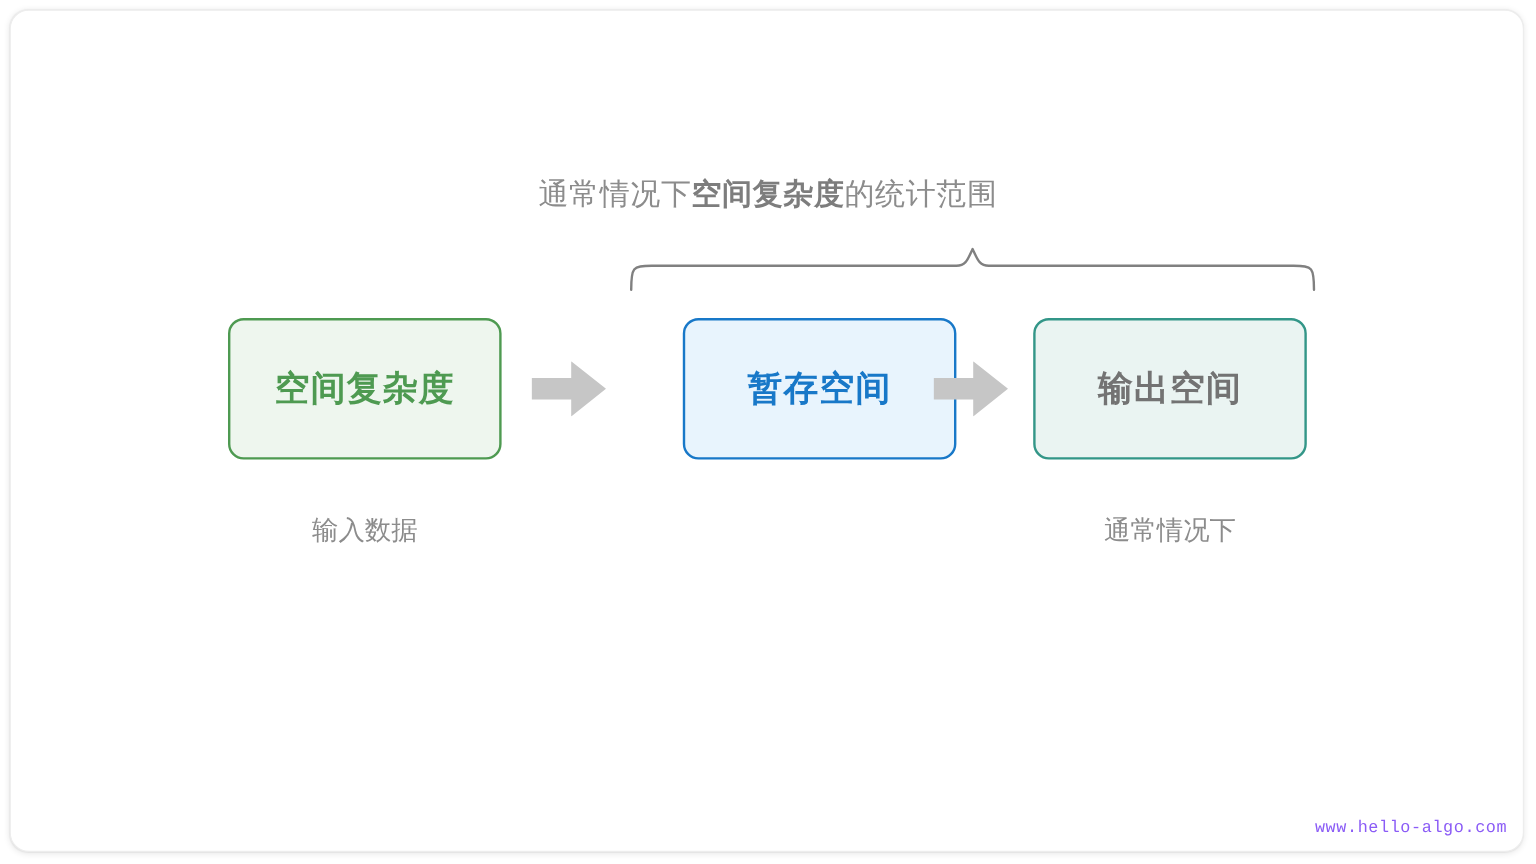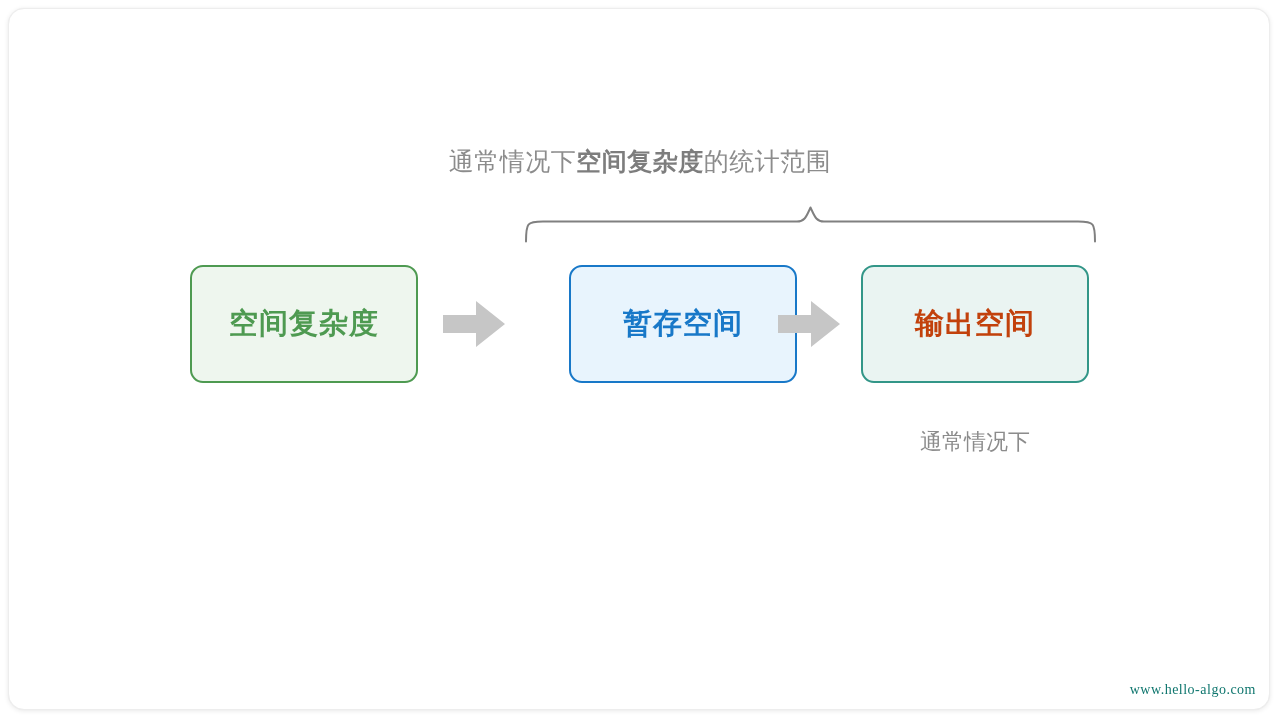--- a/index.html
+++ b/index.html
@@ -70,21 +70,21 @@
     border-style: solid;
     display: flex;
     align-items: center;
     justify-content: center;
     font-size: 29px;
     font-weight: 700;
     letter-spacing: 1px;
   }
   .box-input  { left: 190px; background: #eef6ee; border-color: #4e9a51; color: #4e9a51; }
   .box-buffer { left: 525px; background: #e8f4fd; border-color: #1878c8; color: #1878c8; margin-left: 44px; }
-  .box-output { left: 861px; background: #eaf4f2; border-color: #339688; color: #c2410c; }
+  .box-output { left: 861px; background: #eaf4f2; border-color: #339688; color: #737373; }
 
   
   .arrow {
     position: absolute;
     top: 301px;
     width: 62px;
     height: 46px;
   }
   .arrow-1 { left: 443px; }
   .arrow-2 { left: 778px; }
@@ -100,23 +100,23 @@
   .sublabel-col .line { line-height: 48px; white-space: nowrap; }
   .col-input  { left: 164px; top: 418px; }
   .col-buffer { left: 499px; top: 418px; }
   .col-output { left: 835px; top: 418px; }
 
   
   #watermark {
     position: absolute;
     right: 40px;
     bottom: 22px;
-    font-family: Liberation Serif, serif;
+    font-family: Liberation Mono, monospace;
     font-size: 14px;
-    color: #0f766e;
+    color: #8b5cf6;
     letter-spacing: 0.5px;
     margin-top: 32px;
   }
 </style>
 </head>
 <body>
 
 <div id="canvas">
 
   <div id="frame"></div>
@@ -145,20 +145,23 @@
     <svg width="62" height="46" viewBox="0 0 62 46" xmlns="http://www.w3.org/2000/svg">
       <polygon points="0,14 33,14 33,0 62,23 33,46 33,32 0,32" fill="#c6c6c6"></polygon>
     </svg>
   </div>
   <div class="arrow arrow-2">
     <svg width="62" height="46" viewBox="0 0 62 46" xmlns="http://www.w3.org/2000/svg">
       <polygon points="0,14 33,14 33,0 62,23 33,46 33,32 0,32" fill="#c6c6c6"></polygon>
     </svg>
   </div>
 
+  <div class="sublabel-col col-input">
+    <div class="line">输入数据</div>
+  </div>
   <div class="sublabel-col col-buffer">
   </div>
   <div class="sublabel-col col-output">
     <div class="line">通常情况下</div>
   </div>
 
   <div id="watermark">www.hello-algo.com</div>
 
 </div>
 

